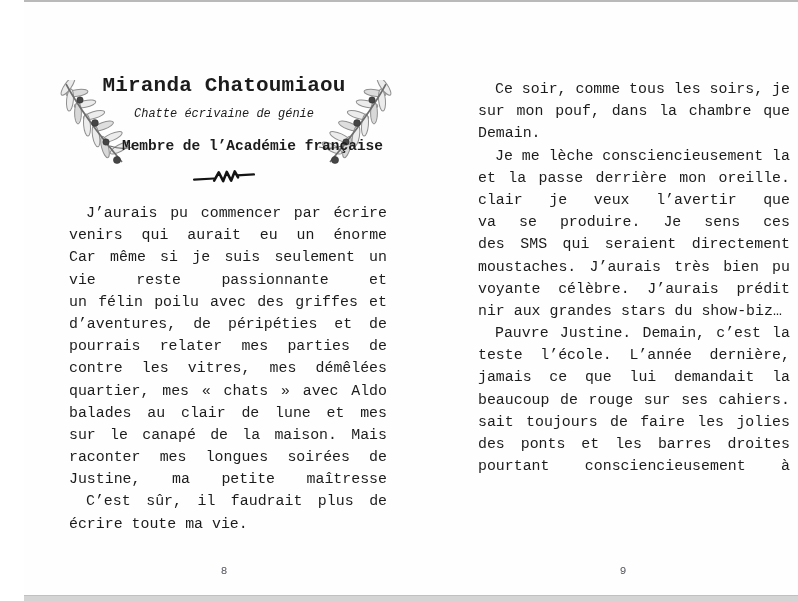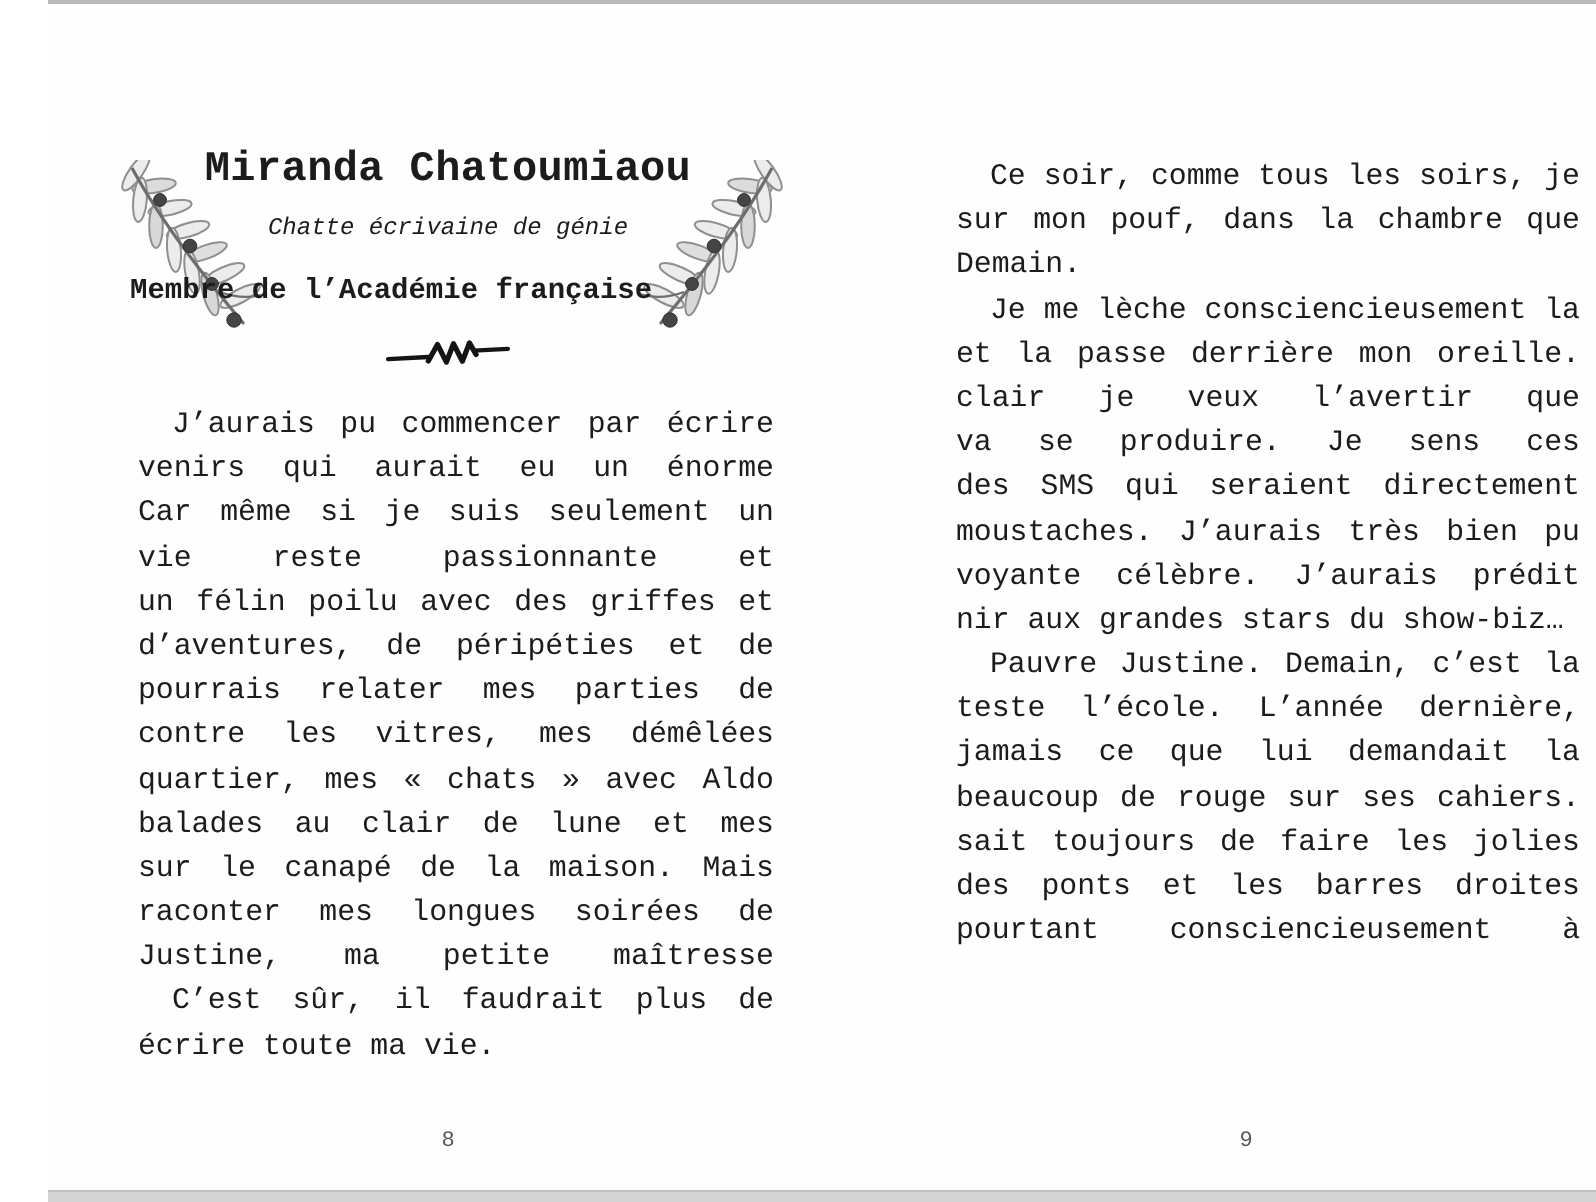--- a/index.html
+++ b/index.html
@@ -8,21 +8,21 @@
     font-family:Liberation Mono, monospace;color:#1c1c1c;margin-left:24px;
   }
   .top-edge{position:absolute;top:0;left:0;width:798px;height:2px;background:#b9b9b9;}
   .bottom-bar{position:absolute;bottom:0;left:0;width:798px;height:5px;background:#d4d4d4;border-top:1px solid #c0c0c0;}
 
   
   .author{position:absolute;left:41px;top:74px;width:318px;text-align:center;
           font-size:21px;font-weight:700;letter-spacing:.2px;}
   .role{position:absolute;left:41px;top:107px;width:318px;text-align:center;
         font-size:12px;font-style:italic;}
-  .affil{position:absolute;left:41px;top:138px;width:318px;text-align:left;
+  .affil{position:absolute;left:41px;top:138px;width:318px;text-align:right;
          font-size:14.5px;font-weight:700;}
   .divider{position:absolute;left:41px;top:168px;width:318px;text-align:center;}
   .branch{position:absolute;width:80px;height:92px;}
   .branch-left{left:30px;top:80px;}
   .branch-right{left:294px;top:80px;transform:scaleX(-1);}
 
   
   .bodytext{position:absolute;font-size:14.9px;}
   .body-left{left:45px;top:202px;width:318px;}
   .body-right{left:454px;top:78px;width:312px;}

